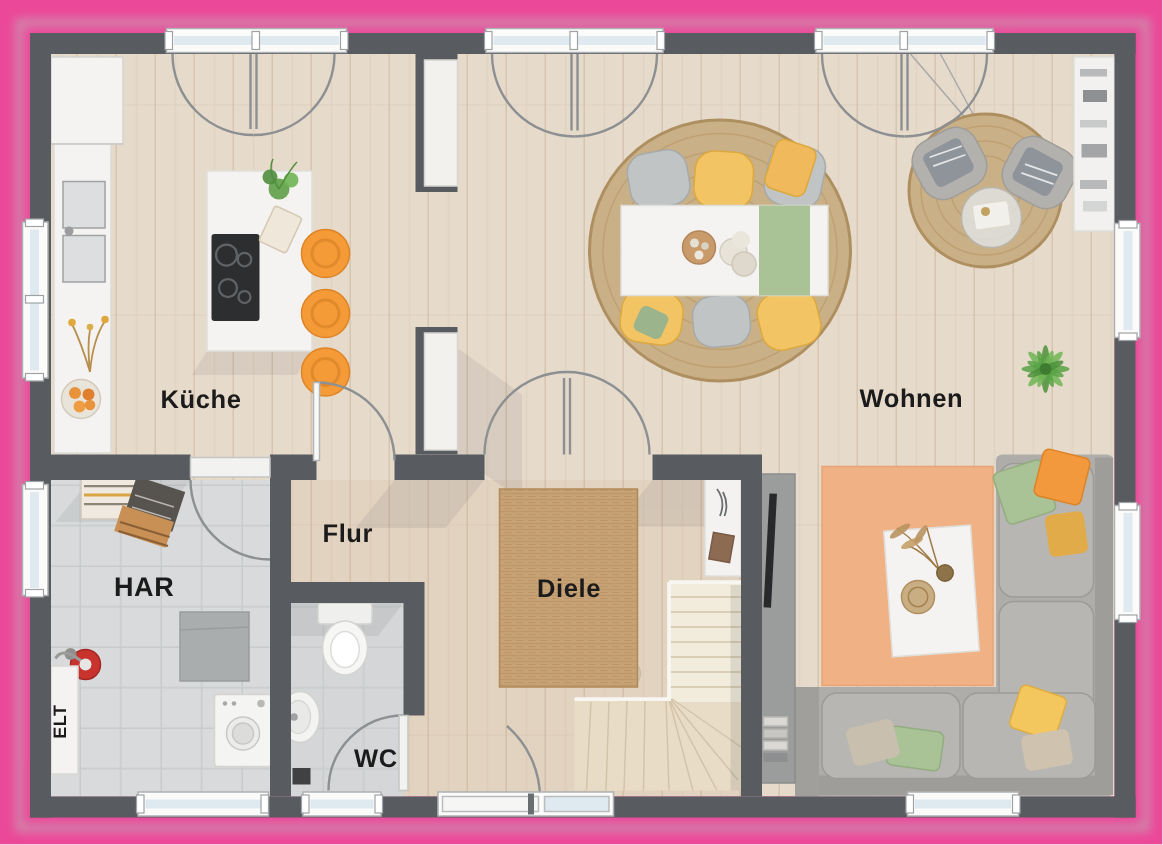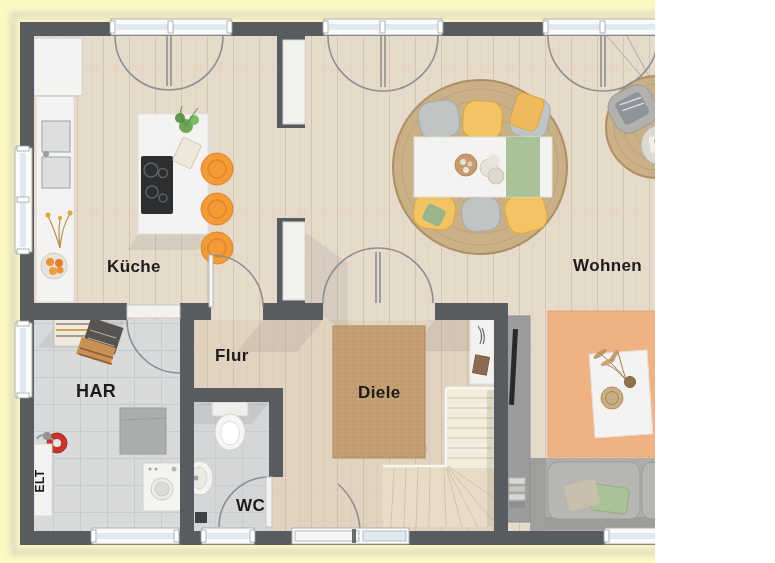--- a/index.html
+++ b/index.html
@@ -1,16 +1,16 @@
 <!DOCTYPE html>
 <html><head>
 <meta charset="utf-8">
 <style>
   html,body{margin:0;padding:0;background:#ffffff;}
-  .stage{width:655px;height:563px;position:relative;background:#fef9c3;overflow:hidden;}
+  .stage{width:775px;height:563px;position:relative;background:#ec4899;overflow:hidden;}
   svg{display:block;}
   text{font-family:"Liberation Sans","DejaVu Sans",sans-serif;font-weight:bold;letter-spacing:.4px;}
 </style>
 </head>
 <body>
 
 <div class="stage">
 <svg width="775" height="563" viewBox="0 0 775 563">
   <defs>
     <filter id="blur3" x="-30%" y="-30%" width="160%" height="160%">

